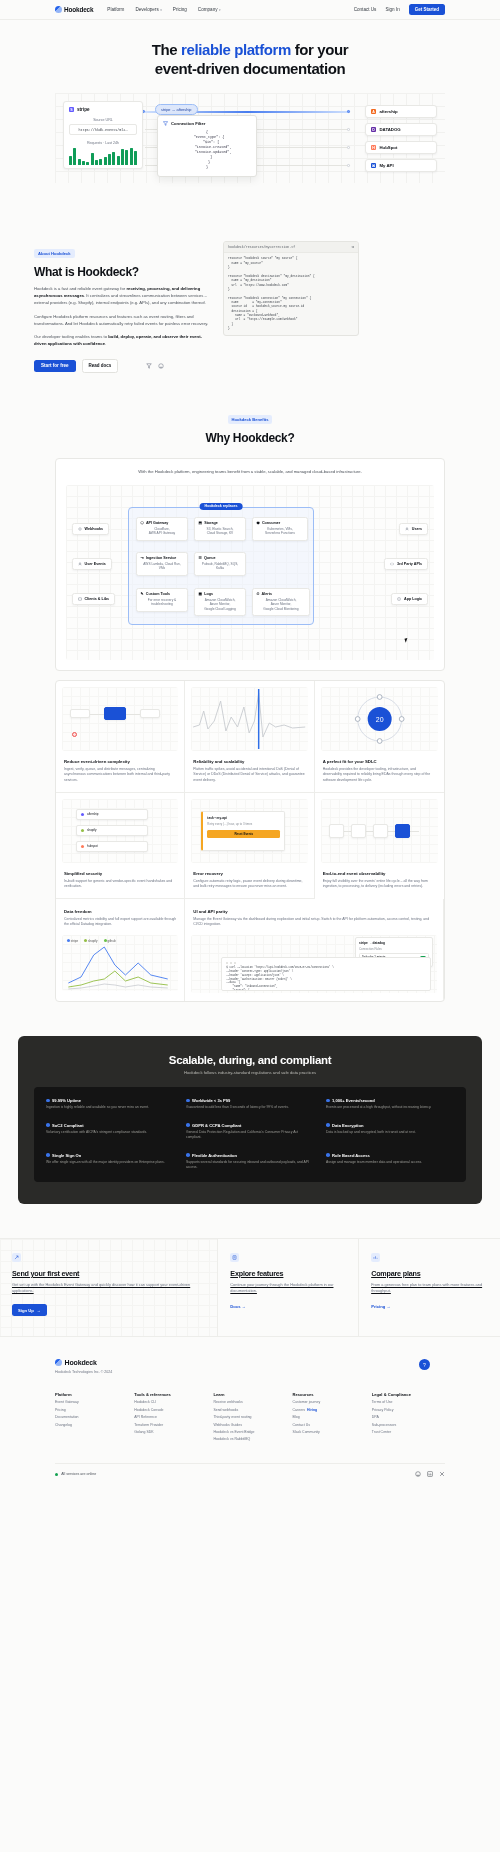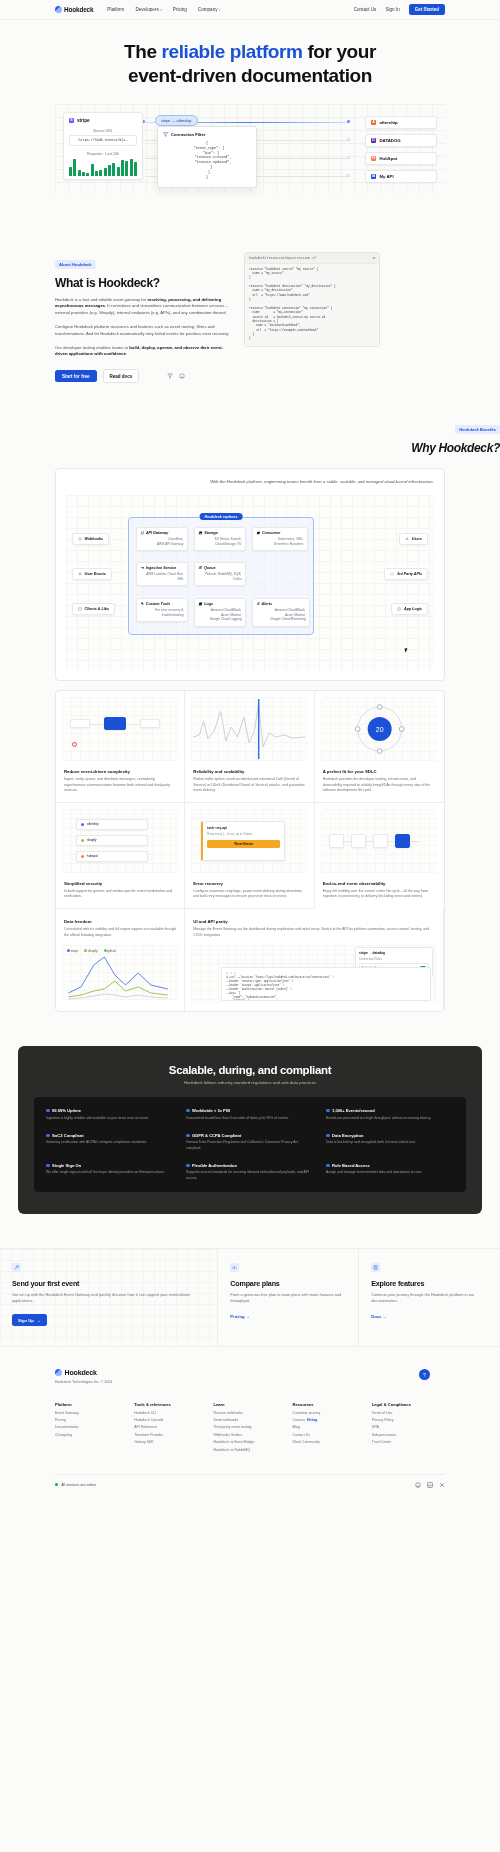--- a/index.html
+++ b/index.html
@@ -29,21 +29,21 @@
   .nav-right { margin-left: auto; display: flex; align-items: center; gap: 9px; }
   .nav-right .nav-link { color: #343a42; }
   .btn-primary {
     background: #1a51d6; color: #fff; font-size: 4.5px; font-weight: bold;
     padding: 3.2px 6px; border-radius: 2.5px; border: none; cursor: pointer;
     white-space: nowrap;
   }
 
   
   .hero { padding: 20px 0 0; text-align: center; background: #fbfbfa; }
-  .hero h1 { font-size: 19px; line-height: 1.28; font-weight: bold; letter-spacing: -0.4px; }
+  .hero h1 { font-size: 15px; line-height: 1.28; font-weight: bold; letter-spacing: -0.4px; }
   .hero h1 .accent { color: #1a51d6; }
 
   .hero-diagram {
     position: relative; margin: 15px auto 0; width: 390px; height: 90px;
     background:
       linear-gradient(#f1f1ef 1px, transparent 1px) 0 0/ 13px 13px,
       linear-gradient(90deg,#f1f1ef 1px, transparent 1px) 0 0 / 13px 13px,
       #fbfbfa;
   }
   .hd-card {
@@ -83,21 +83,21 @@
   .dest-card {
     position: absolute; right: 8px; width: 72px; height: 13px;
     display: flex; align-items: center; gap: 3.5px; padding: 0 5px;
     background: #fff; border: 1px solid #e8e8e5; border-radius: 3px;
     font-size: 4.3px; font-weight: bold; box-shadow: 0 1px 2px rgba(16,22,30,.05);
   }
   .logo-chip { width: 5px; height: 5px; border-radius: 1px; flex: 0 0 auto;
     display: flex; align-items: center; justify-content: center; font-size: 3.6px; color: #fff; font-weight: bold; }
 
   
-  .sec { padding: 0 55px; }
+  .sec { padding: 0 34px; }
   .eyebrow { display: inline-block; background: #e4ecfd; color: #1a51d6;
     font-size: 4.1px; font-weight: bold; border-radius: 2px; padding: 2px 4px; }
   .h2 { font-size: 12px; font-weight: bold; letter-spacing: -0.35px; margin-top: 6px; }
   .body-p { font-size: 4.2px; line-height: 1.62; color: #4b5159; margin-top: 7px; }
   .body-p b { color: #0e1116; }
 
   .two-col { display: flex; gap: 14px; align-items: flex-start; }
   .col-left { width: 175px; }
   .cta-row { display: flex; align-items: center; gap: 6px; margin-top: 11px; }
   .btn-ghost { background: #fff; border: 1px solid #e2e2de; border-radius: 2.5px;
@@ -109,21 +109,21 @@
     width: 136px; background: #f7f7f5; border: 1px solid #e4e4e0; border-radius: 3px;
     overflow: hidden;
   }
   .code-top { display: flex; align-items: center; justify-content: space-between;
     padding: 3px 4px; border-bottom: 1px solid #e9e9e5; font-family: "Liberation Mono", monospace;
     font-size: 3.3px; color: #5b6068; background: #f1f1ee; }
   .code-body { padding: 4px; font-family: "Liberation Mono", monospace; font-size: 2.9px;
     line-height: 1.5; white-space: pre; color: #3b4048; overflow: hidden; }
 
   
-  .why-wrap { margin-top: 34px; text-align: right; font-style: italic; }
+  .why-wrap { margin-top: 34px; text-align: center; }
   .why-card {
     margin: 13px 55px 0; background: #fff; border: 1px solid #e8e8e5; border-radius: 4px;
     padding: 10px; position: relative;
   }
   .why-sub { font-size: 4.2px; color: #4b5159; }
   .arch {
     margin-top: 11px; height: 175px; position: relative;
     background:
       linear-gradient(#f4f4f2 1px, transparent 1px) 0 0/ 11px 11px,
       linear-gradient(90deg,#f4f4f2 1px, transparent 1px) 0 0/ 11px 11px,
@@ -181,21 +181,21 @@
   .dark-inner { margin-top: 12px; background: #141414; border-radius: 4px; padding: 11px 12px;
     text-align: left; }
   .dark-grid { display: grid; grid-template-columns: repeat(3, 1fr); gap: 12px 12px; }
   .ditem-t { font-size: 4.1px; font-weight: bold; display: flex; align-items: center; gap: 2.5px; }
   .ditem-d { font-size: 3.4px; line-height: 1.55; color: #9b9b96; margin-top: 2.5px; }
   .dot-i { width: 3.6px; height: 3.6px; border-radius: 50%; background: #3a73e8; flex: 0 0 auto; }
 
   
   .steps { margin-top: 34px; border-top: 1px solid #ededea; border-bottom: 1px solid #ededea;
     display: grid; grid-template-columns: 1.55fr 1fr 1fr; background: #fbfbfa; }
-  .step { padding: 14px 12px 20px; border-right: 1px solid #ededea; }
+  .step { padding: 14px 12px 20px; border-right: 1px solid #ededea; text-decoration: underline; }
   .step:last-child { border-right: none; }
   .step:first-child { background:
       linear-gradient(#f4f4f2 1px, transparent 1px) 0 0/ 11px 11px,
       linear-gradient(90deg,#f4f4f2 1px, transparent 1px) 0 0/ 11px 11px,
       #fbfbfa; }
   .step-ico { width: 9px; height: 9px; border-radius: 2px; background: #e4ecfd;
     display: flex; align-items: center; justify-content: center; color: #1a51d6; }
   .step-t { font-size: 7.2px; font-weight: bold; margin-top: 7px; letter-spacing: -0.2px; }
   .step-d { font-size: 3.9px; line-height: 1.6; color: #6b7280; margin-top: 4px; }
   .step-link { font-size: 4.2px; font-weight: bold; color: #1a51d6; margin-top: 9px; display: inline-block; }
@@ -738,41 +738,41 @@
       <div class="step-t">Send your first event</div>
       <div class="step-d">Get set up with the Hookdeck Event Gateway and quickly discover how it can support your event-driven applications.</div>
       <button class="btn-sm">
         <span>Sign Up</span>
         <span>→</span>
       </button>
     </div>
     <div class="step">
       <div class="step-ico">
         <svg width="5" height="5" viewBox="0 0 16 16">
+            <rect x="3" y="2" width="10" height="12" rx="1.4" fill="none" stroke="#1a51d6" stroke-width="1.5"></rect>
+            <path d="M5.5 6h5M5.5 9h5" stroke="#1a51d6" stroke-width="1.3"></path>
+          </svg>
+      </div>
+      <div class="step-t">Explore features</div>
+      <div class="step-d">Continue your journey through the Hookdeck platform in our documentation.</div>
+      <a class="step-link">
+        <span>Docs</span>
+        <span>→</span>
+      </a>
+    </div>
+    <div class="step">
+      <div class="step-ico">
+        <svg width="5" height="5" viewBox="0 0 16 16">
             <path d="M3 12V7M8 12V4M13 12V9" stroke="#1a51d6" stroke-width="1.6" fill="none"></path>
           </svg>
       </div>
       <div class="step-t">Compare plans</div>
       <div class="step-d">From a generous free plan to team plans with more features and throughput.</div>
       <a class="step-link">
         <span>Pricing</span>
-        <span>→</span>
-      </a>
-    </div>
-    <div class="step">
-      <div class="step-ico">
-        <svg width="5" height="5" viewBox="0 0 16 16">
-            <rect x="3" y="2" width="10" height="12" rx="1.4" fill="none" stroke="#1a51d6" stroke-width="1.5"></rect>
-            <path d="M5.5 6h5M5.5 9h5" stroke="#1a51d6" stroke-width="1.3"></path>
-          </svg>
-      </div>
-      <div class="step-t">Explore features</div>
-      <div class="step-d">Continue your journey through the Hookdeck platform in our documentation.</div>
-      <a class="step-link">
-        <span>Docs</span>
         <span>→</span>
       </a>
     </div>
   </div>
 
   <div class="footer">
     <div style="display:flex;align-items:flex-start;">
       <div>
         <div class="f-brand">
           <span class="brand-mark"></span>

